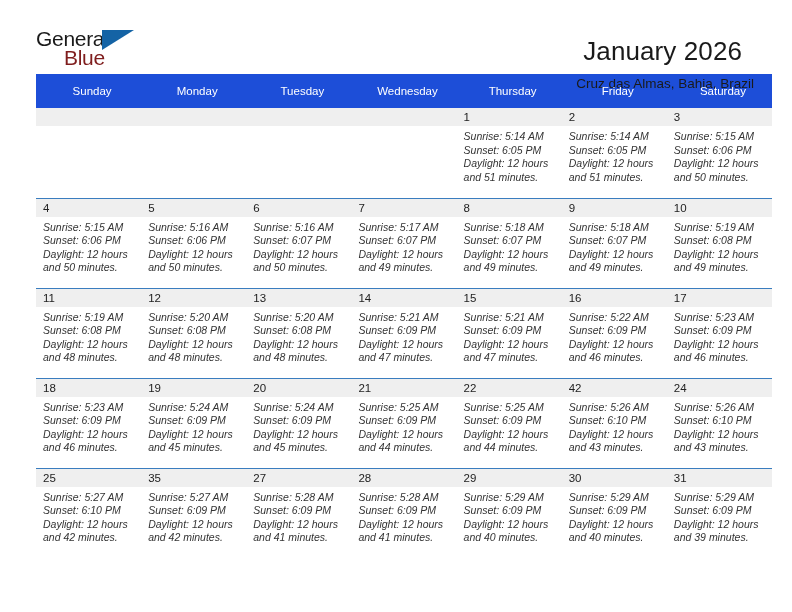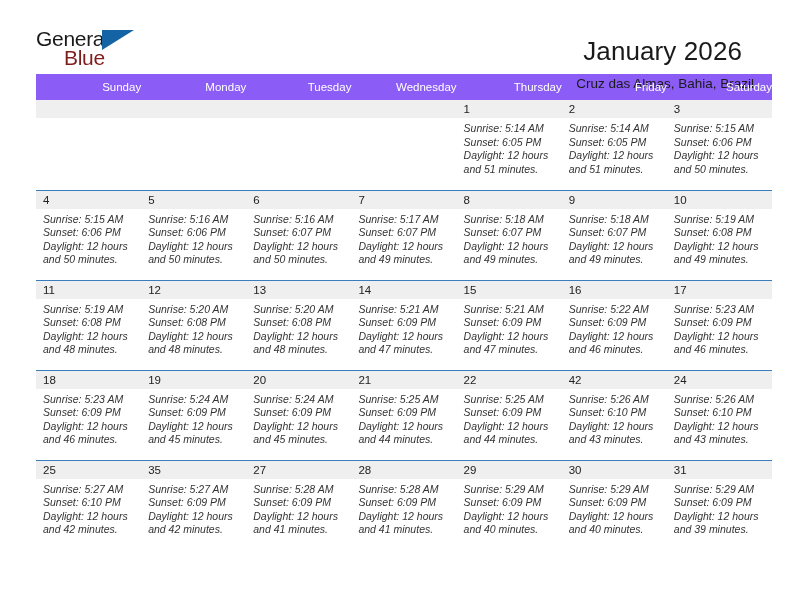--- a/index.html
+++ b/index.html
@@ -89,27 +89,27 @@
   }
 
   
   .calendar {
     width: 736px;
     border-collapse: collapse;
     table-layout: fixed;
   }
 
   .calendar thead th {
-    background: #8b5cf6;
+    background: #1d4ed8;
     color: #ffffff;
     font-size: 11.5px;
     font-weight: normal;
-    text-align: right;
+    text-align: center;
     padding: 5px 0 5px 7px;
-    height: 26px;
+    height: 34px;
     border: none;
   }
 
   .week-row > td {
     vertical-align: top;
     padding: 0;
     border: none;
     border-top: 1px solid #3a7dbf;
     height: 90px;
     background: #ffffff;

